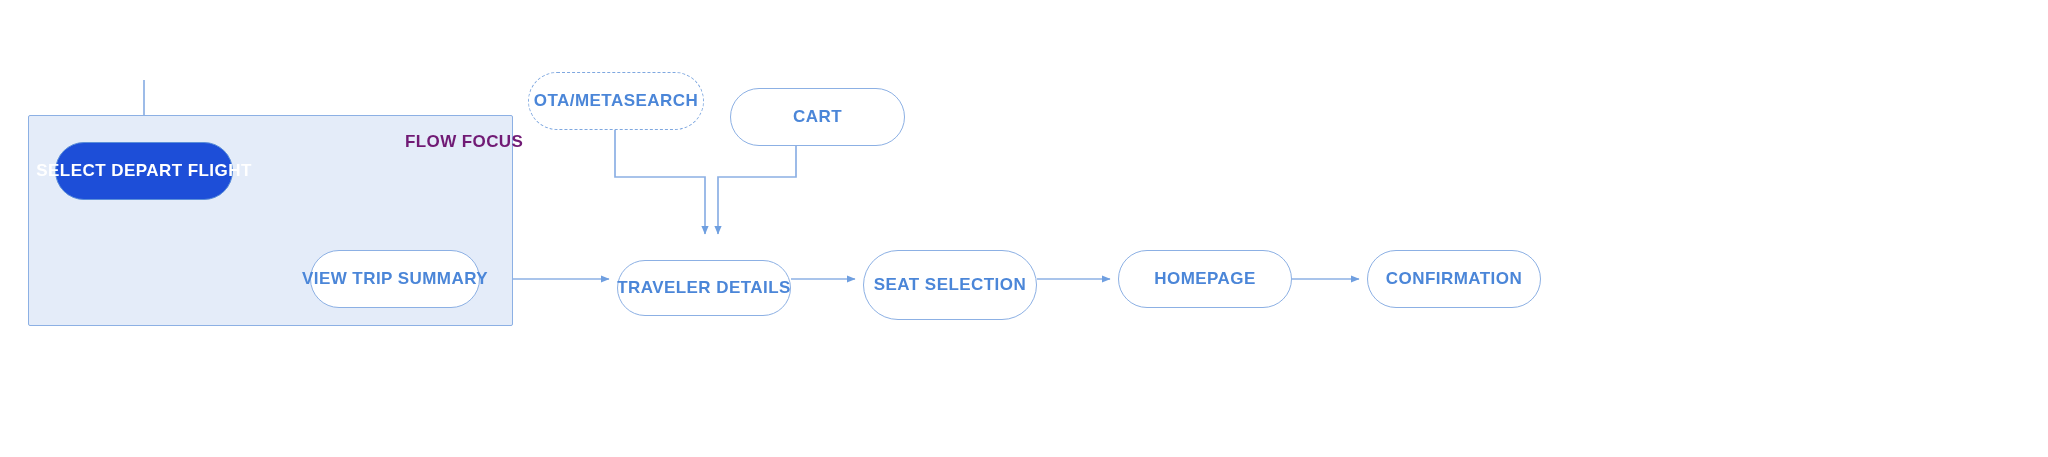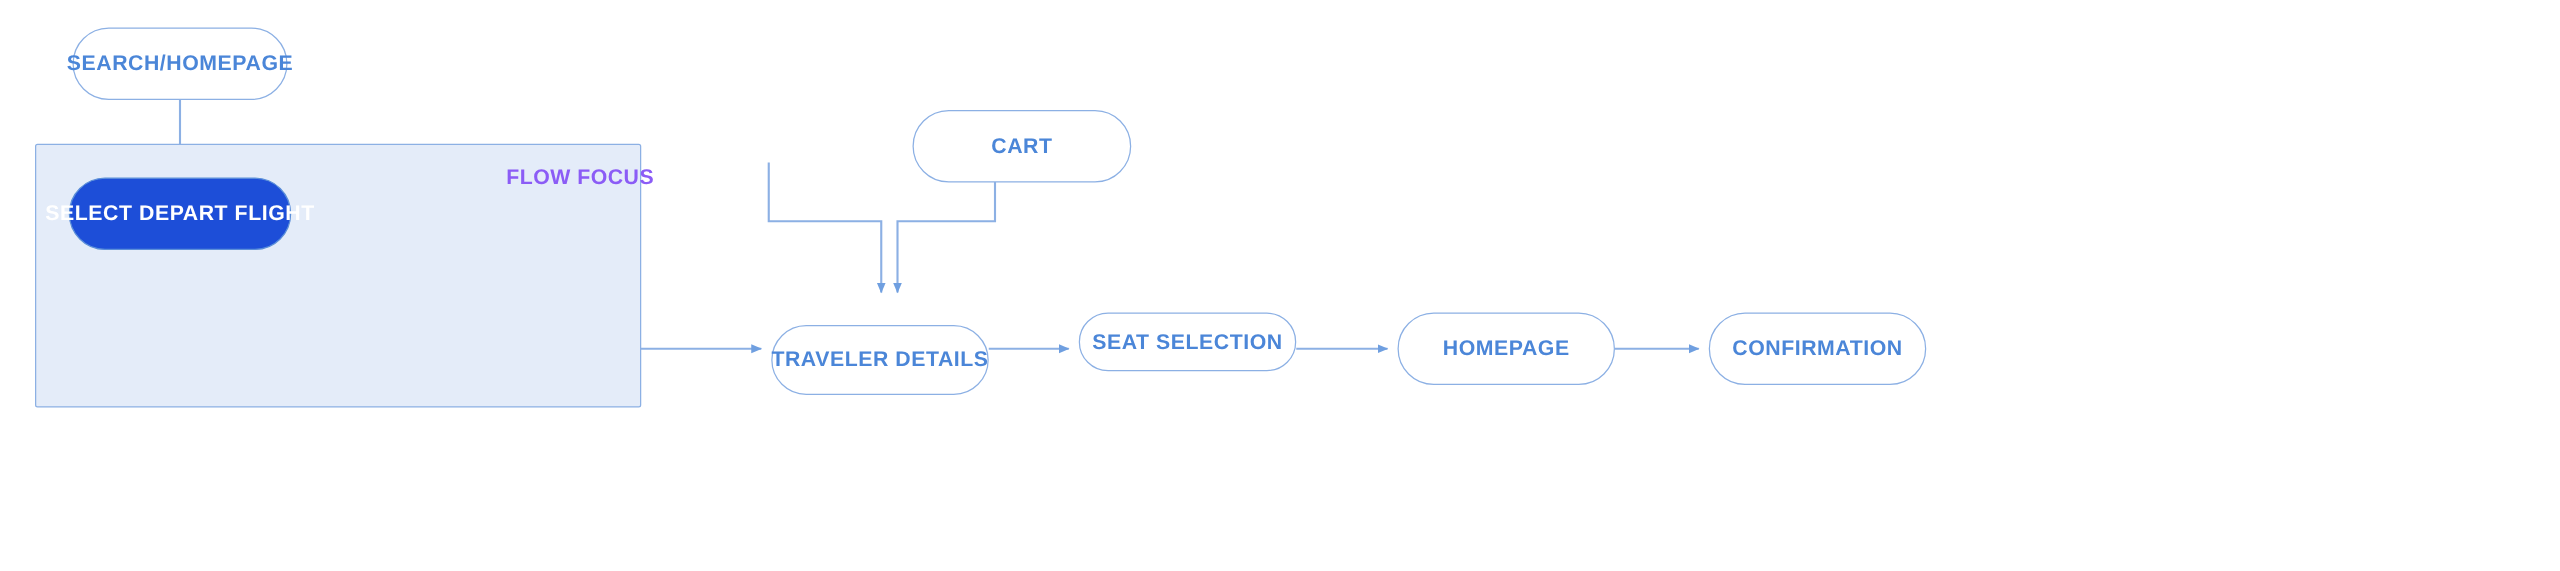--- a/index.html
+++ b/index.html
@@ -31,21 +31,21 @@
     box-sizing: border-box;
     background: #e4ecf9;
     border: 1.6px solid #8cb0e4;
     border-radius: 2px;
   }
   .group-label {
     position: absolute;
     font-size: 17px;
     font-weight: bold;
     letter-spacing: 0.4px;
-    color: #8b5cf6;
+    color: #701a75;
     white-space: nowrap;
   }
   
   .node {
     position: absolute;
     box-sizing: border-box;
     display: flex;
     align-items: center;
     justify-content: center;
     background: #ffffff;
@@ -103,40 +103,43 @@
 
       <path d="M1037,279 L1110,279" marker-end="url(#arrowhead)"></path>
 
       <path d="M1292,279 L1359,279" marker-end="url(#arrowhead)"></path>
     </g>
   </svg>
 
   <div class="group-box" style="left:28px; top:115px; width:485px; height:211px;"></div>
   <div class="group-label" style="left:405px; top:132px;">FLOW FOCUS</div>
 
-  <div class="node" style="left:58px; top:22px; width:172px; height:58px;">
-    <span class="node-label">SEARCH/HOMEPAGE</span>
-  </div>
 
   <div class="node filled" style="left:55px; top:142px; width:178px; height:58px;">
     <span class="node-label">SELECT DEPART FLIGHT</span>
   </div>
 
 
+  <div class="node" style="left:310px; top:250px; width:170px; height:58px;">
+    <span class="node-label">VIEW TRIP SUMMARY</span>
+  </div>
 
+  <div class="node dashed" style="left:528px; top:72px; width:176px; height:58px;">
+    <span class="node-label">OTA/METASEARCH</span>
+  </div>
 
   <div class="node" style="left:730px; top:88px; width:175px; height:58px;">
     <span class="node-label">CART</span>
   </div>
 
   <div class="node" style="left:617px; top:260px; width:174px; height:56px;">
     <span class="node-label">TRAVELER DETAILS</span>
   </div>
 
-  <div class="node" style="left:863px; top:250px; width:174px; height:47px;">
+  <div class="node" style="left:863px; top:250px; width:174px; height:70px;">
     <span class="node-label">SEAT SELECTION</span>
   </div>
 
   <div class="node" style="left:1118px; top:250px; width:174px; height:58px;">
     <span class="node-label">HOMEPAGE</span>
   </div>
 
   <div class="node" style="left:1367px; top:250px; width:174px; height:58px;">
     <span class="node-label">CONFIRMATION</span>
   </div>

